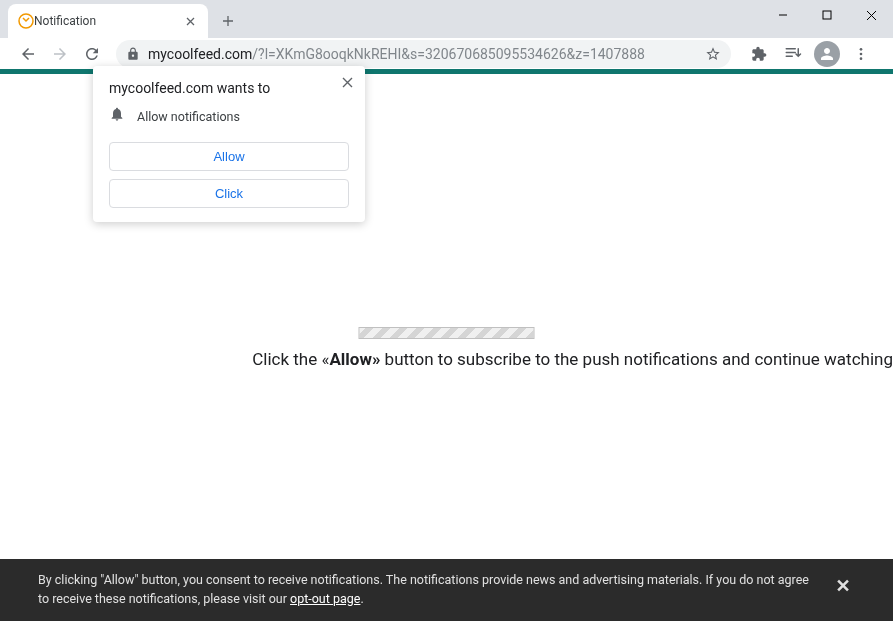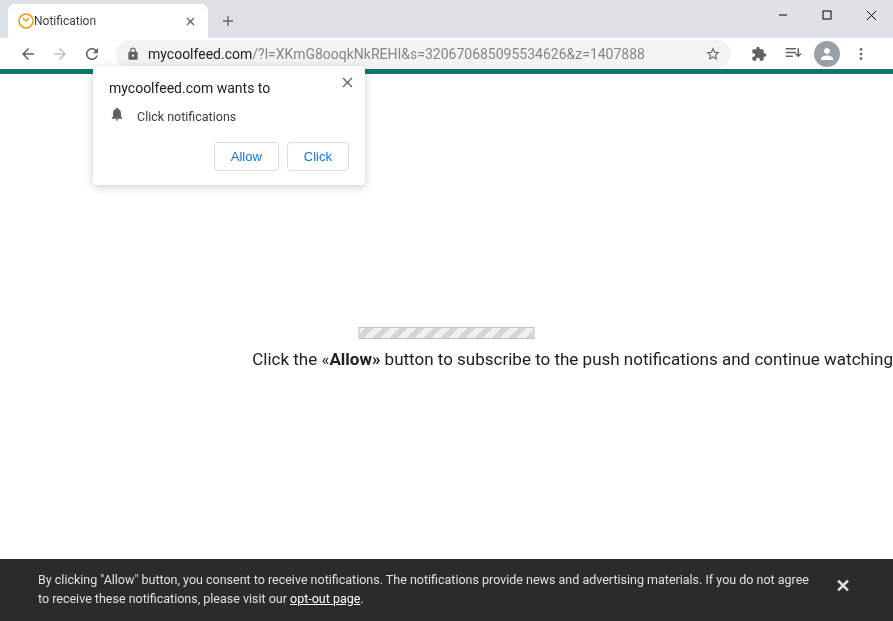--- a/index.html
+++ b/index.html
@@ -190,20 +190,21 @@
     }
     .bell-icon { color: #5f6368; }
     .popup-row-text {
       font-size: 12.5px;
       color: #3c4043;
     }
     .popup-buttons {
       display: flex;
       justify-content: flex-end;
       gap: 8px;
+      flex-direction: column;
     }
     .popup-btn {
       border: 1px solid #dadce0;
       background: #fff;
       color: #1a73e8;
       font-size: 13px;
       padding: 6px 16px;
       border-radius: 4px;
       cursor: pointer;
     }
@@ -401,19 +402,19 @@
         <path d="M1 1 L10 10 M10 1 L1 10" stroke="#5f6368" stroke-width="1.4"></path>
       </svg>
   </div>
   <div class="popup-title">mycoolfeed.com wants to</div>
   <div class="popup-row">
     <span class="bell-icon">
       <svg width="16" height="16" viewBox="0 0 24 24">
           <path d="M12 22c1.1 0 2-.9 2-2h-4c0 1.1.89 2 2 2zm6-6v-5c0-3.07-1.64-5.64-4.5-6.32V4c0-.83-.67-1.5-1.5-1.5s-1.5.67-1.5 1.5v.68C7.63 5.36 6 7.92 6 11v5l-2 2v1h16v-1l-2-2z" fill="#5f6368"></path>
         </svg>
     </span>
-    <span class="popup-row-text">Click notifications</span>
+    <span class="popup-row-text">Allow notifications</span>
   </div>
   <div class="popup-buttons">
     <button class="popup-btn">Allow</button>
     <button class="popup-btn">Click</button>
   </div>
 </div>
 
 </body></html>

